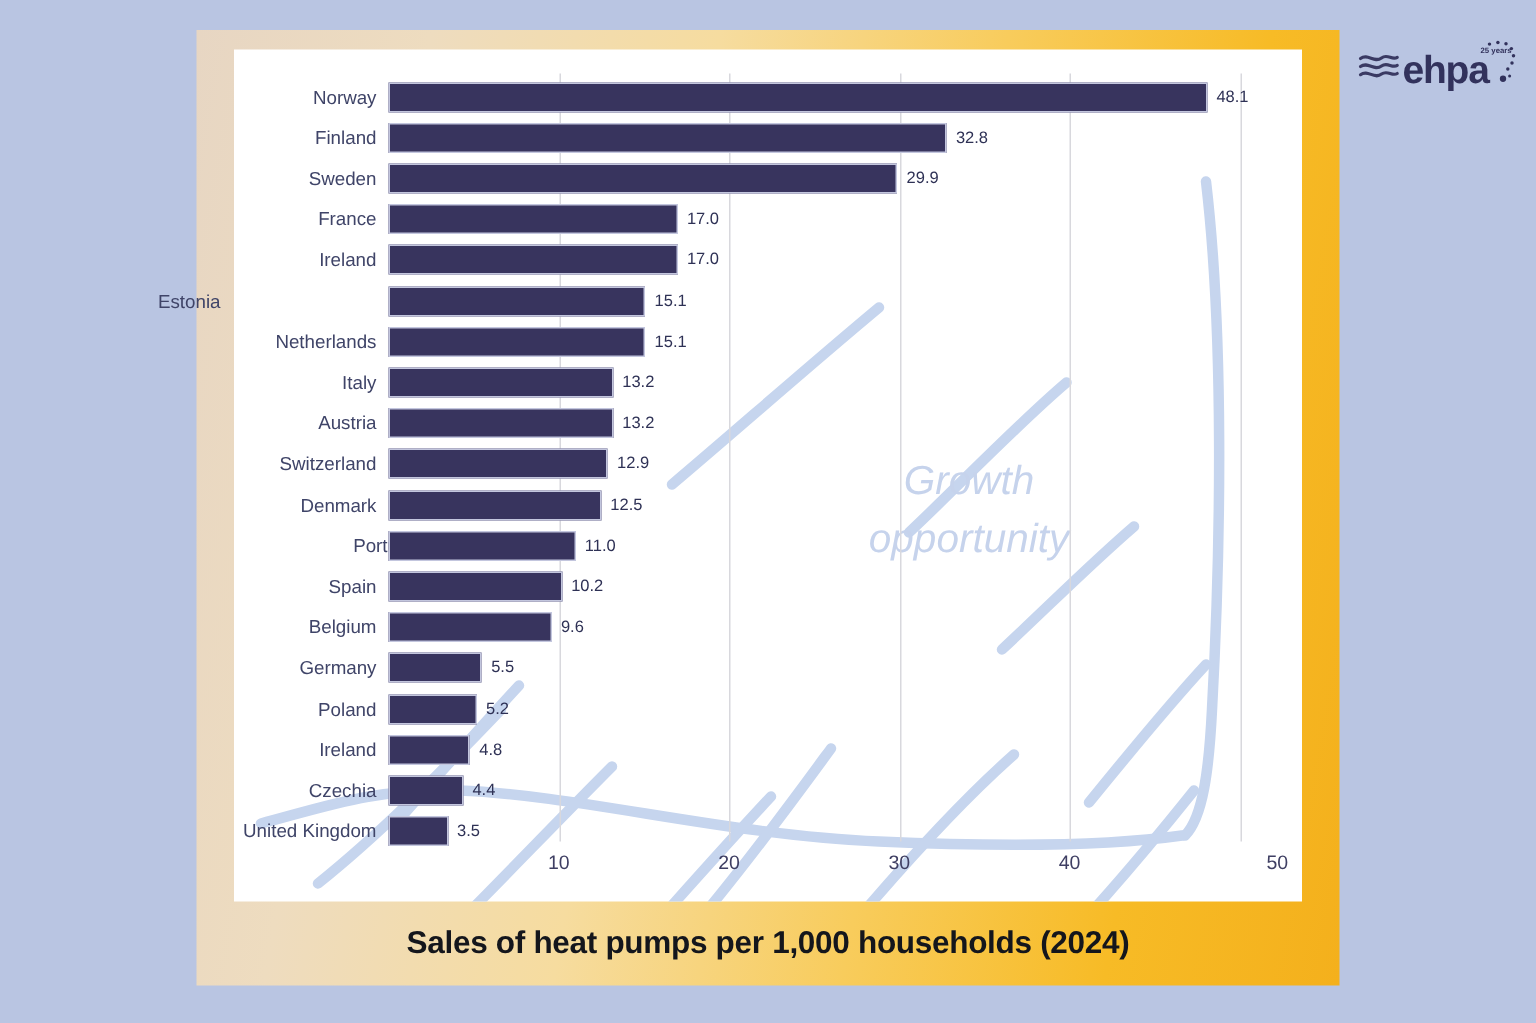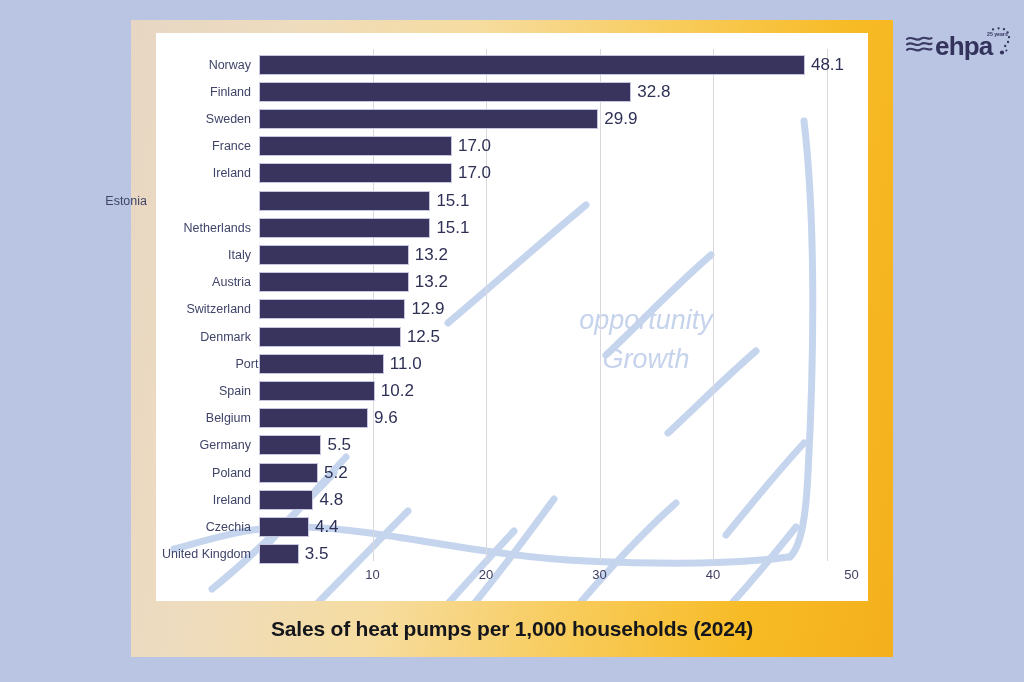--- a/index.html
+++ b/index.html
@@ -119,21 +119,21 @@
     transform: translateY(-50%);
     height: 20px;
     background: #38345e;
     border: 1px solid #c3c6de;
     box-sizing: border-box;
   }
   .bar-value {
     position: absolute;
     top: 50%;
     transform: translateY(-50%);
-    font-size: 17px;
+    font-size: 11px;
     color: #2e3155;
     white-space: nowrap;
   }
 
   
   #decor {
     position: absolute;
     left: 0;
     top: 0;
     width: 712px;
@@ -178,22 +178,22 @@
         <path d="M 136 596 C 176 556, 218 512, 252 478"></path>
         <path d="M 266 600 C 296 566, 330 528, 358 498"></path>
         <path d="M 312 578 C 344 540, 376 496, 398 466"></path>
         <path d="M 412 584 C 446 544, 486 500, 520 470"></path>
         <path d="M 556 592 C 586 560, 616 524, 640 494"></path>
         <path d="M 570 502 C 596 470, 624 436, 648 410"></path>
       </g>
     </svg>
 
     <div id="growth-text">
+      <div>Growth</div>
       <div>opportunity</div>
-      <div>Growth</div>
     </div>
 
     <div id="chart">
         <div class="gridline" style="left: 216.5px;"></div>
         <div class="tick-label" style="left: 216.5px;">10</div>
         <div class="gridline" style="left: 330px;"></div>
         <div class="tick-label" style="left: 330px;">20</div>
         <div class="gridline" style="left: 443.5px;"></div>
         <div class="tick-label" style="left: 443.5px;">30</div>
         <div class="gridline" style="left: 557px;"></div>

